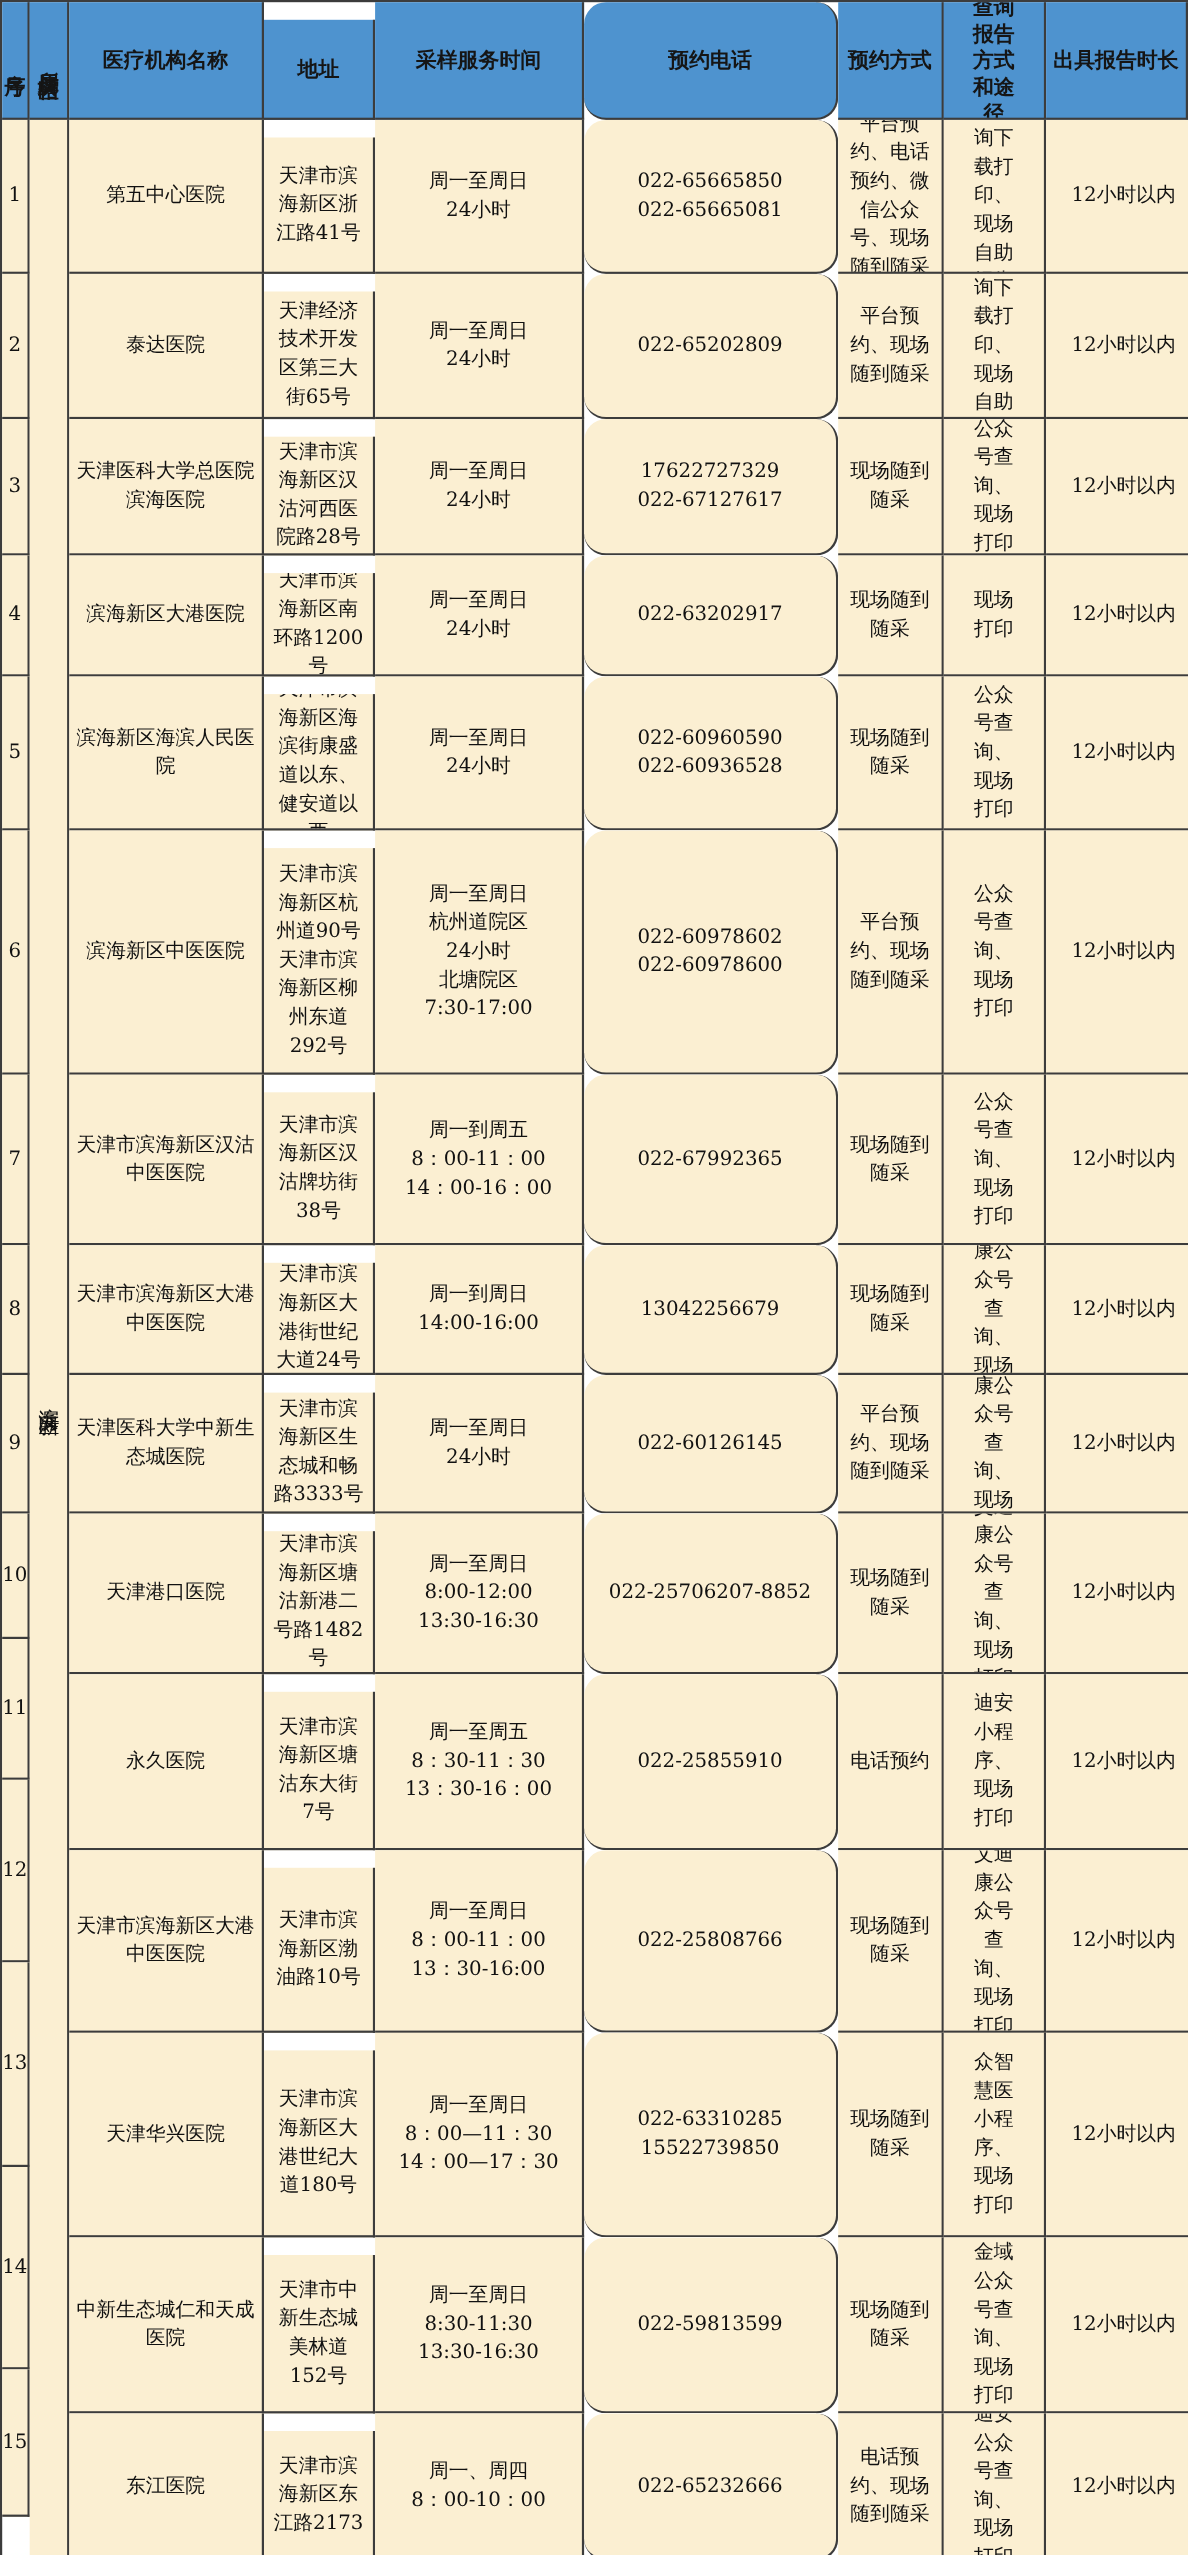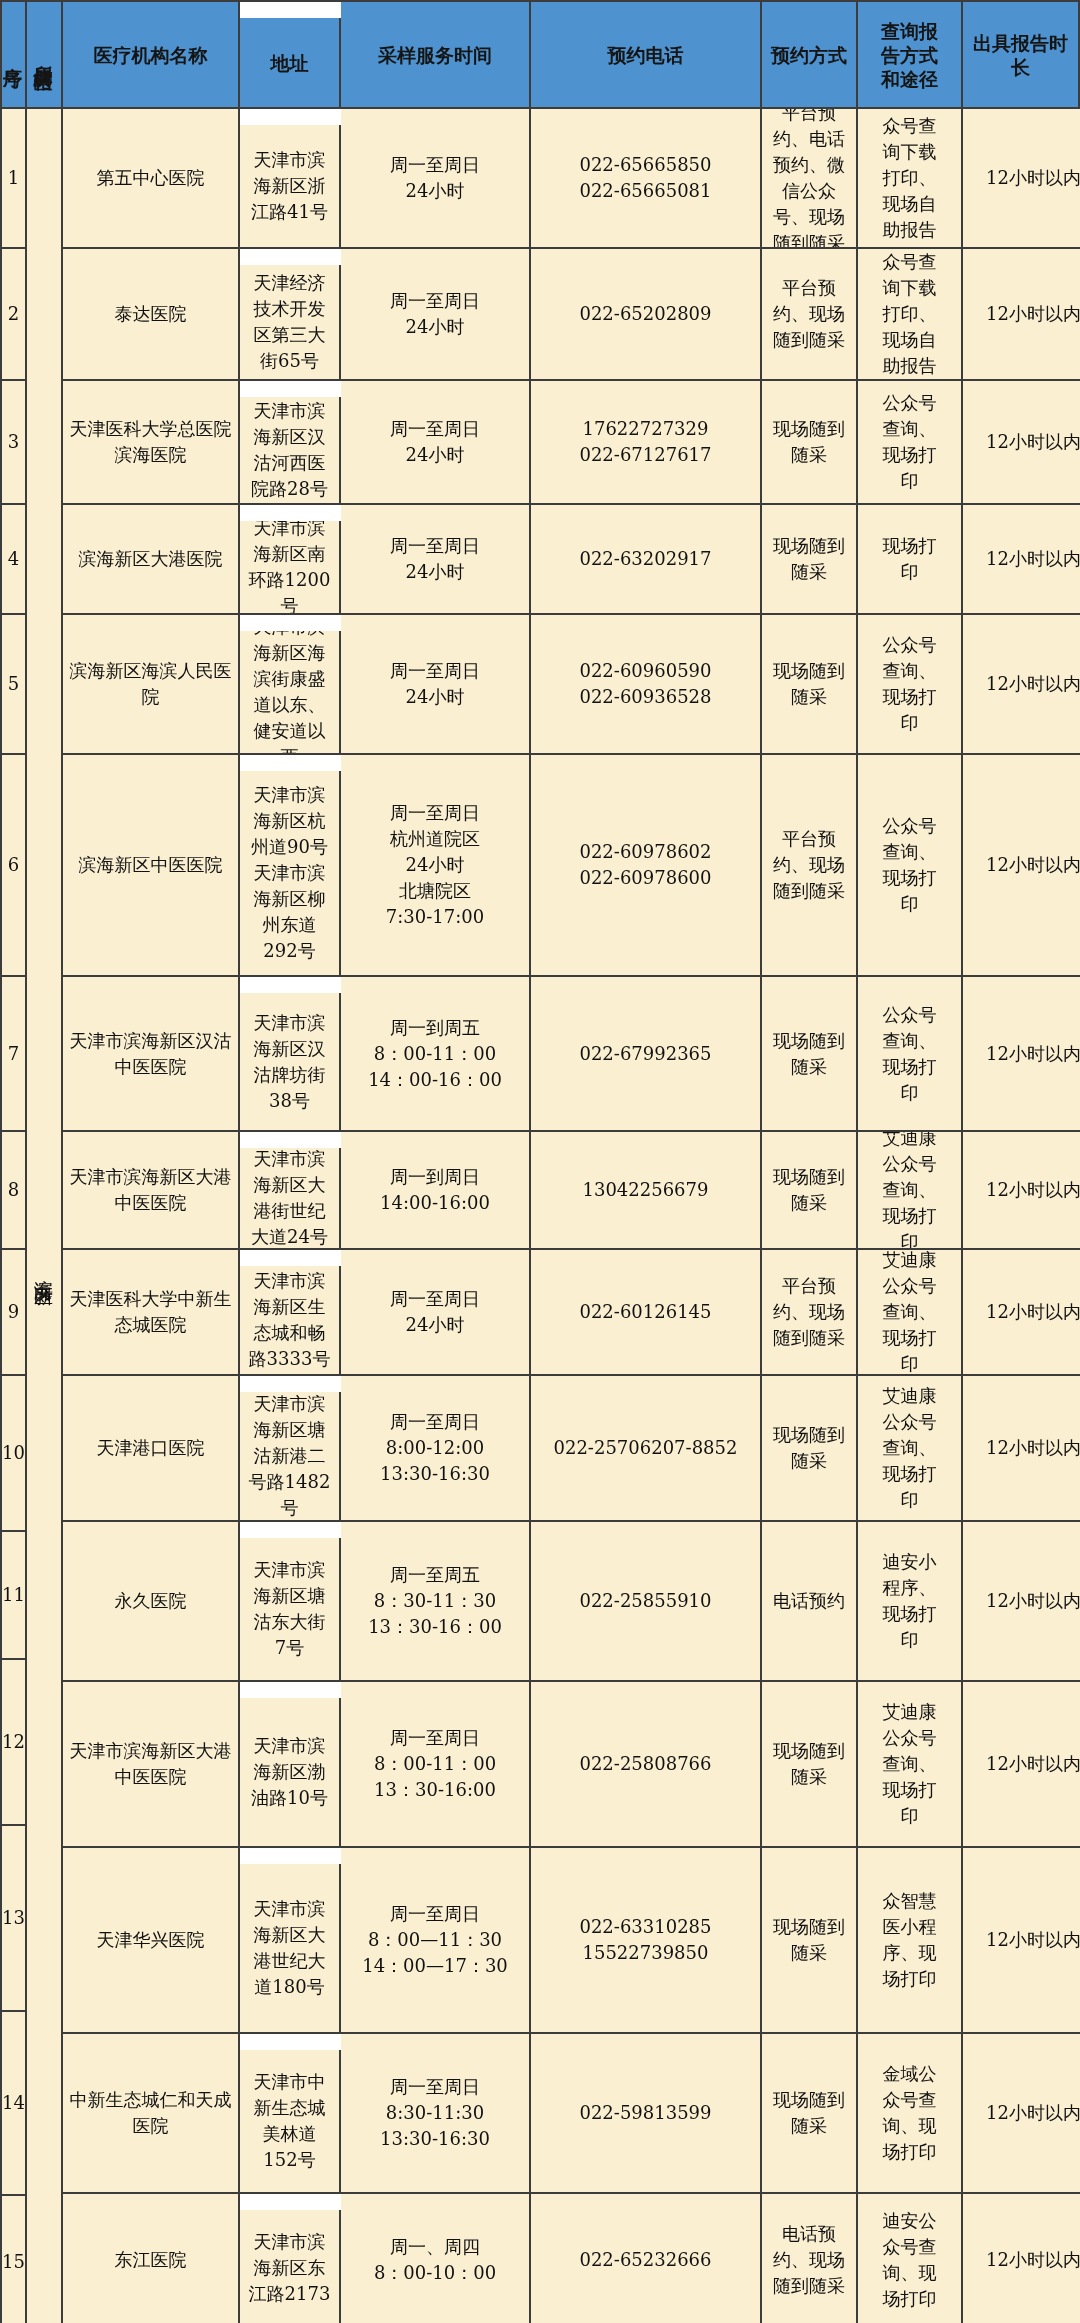--- a/index.html
+++ b/index.html
@@ -17,23 +17,23 @@
   .colA,.colC{display:flex;flex-direction:column;}
   .cell,.row{background:#FBEFD2;}
   .hdr .cell{background:#4E93CF;}
   .row{display:flex;background:transparent;}
   
   .w-num{width:25px;padding:2px 1px;}
   .w-district{width:36px;padding:2px 1px;}
   .w-name{width:177px;}
   .w-addr{width:101px;padding:2px 8px;margin-top:16px;}
   .w-time{width:190px;}
-  .w-phone{width:231px;}
+  .w-phone{width:231px;border-radius:20px;}
   .w-book{width:96px;padding:18px 4px;}
-  .w-report{width:105px;padding:2px 20px;}
+  .w-report{width:93px;padding:2px 20px;}
   .w-dur{width:143px;flex:1;}
   .vertical{writing-mode:vertical-lr;text-orientation:upright;letter-spacing:3px;line-height:1;}
   .district-cell{height:100%;font-size:19px;}
 </style>
 </head>
 <body>
 
 <div class="tbl">
 
   <div class="hdr">
@@ -53,21 +53,21 @@
     <div class="colA">
       <div class="cell w-num" style="height:140px">1</div>
       <div class="cell w-num" style="height:132px">2</div>
       <div class="cell w-num" style="height:124px">3</div>
       <div class="cell w-num" style="height:110px">4</div>
       <div class="cell w-num" style="height:140px">5</div>
       <div class="cell w-num" style="height:222px">6</div>
       <div class="cell w-num" style="height:155px">7</div>
       <div class="cell w-num" style="height:118px">8</div>
       <div class="cell w-num" style="height:126px">9</div>
-      <div class="cell w-num" style="height:156px">10</div>
+      <div class="cell w-num" style="height:114px">10</div>
       <div class="cell w-num" style="height:128px">11</div>
       <div class="cell w-num" style="height:166px">12</div>
       <div class="cell w-num" style="height:186px">13</div>
       <div class="cell w-num" style="height:184px">14</div>
       <div class="cell w-num" style="height:134px">15</div>
     </div>
 
     <div>
       <div class="cell w-district vertical district-cell">滨海新区</div>
     </div>

